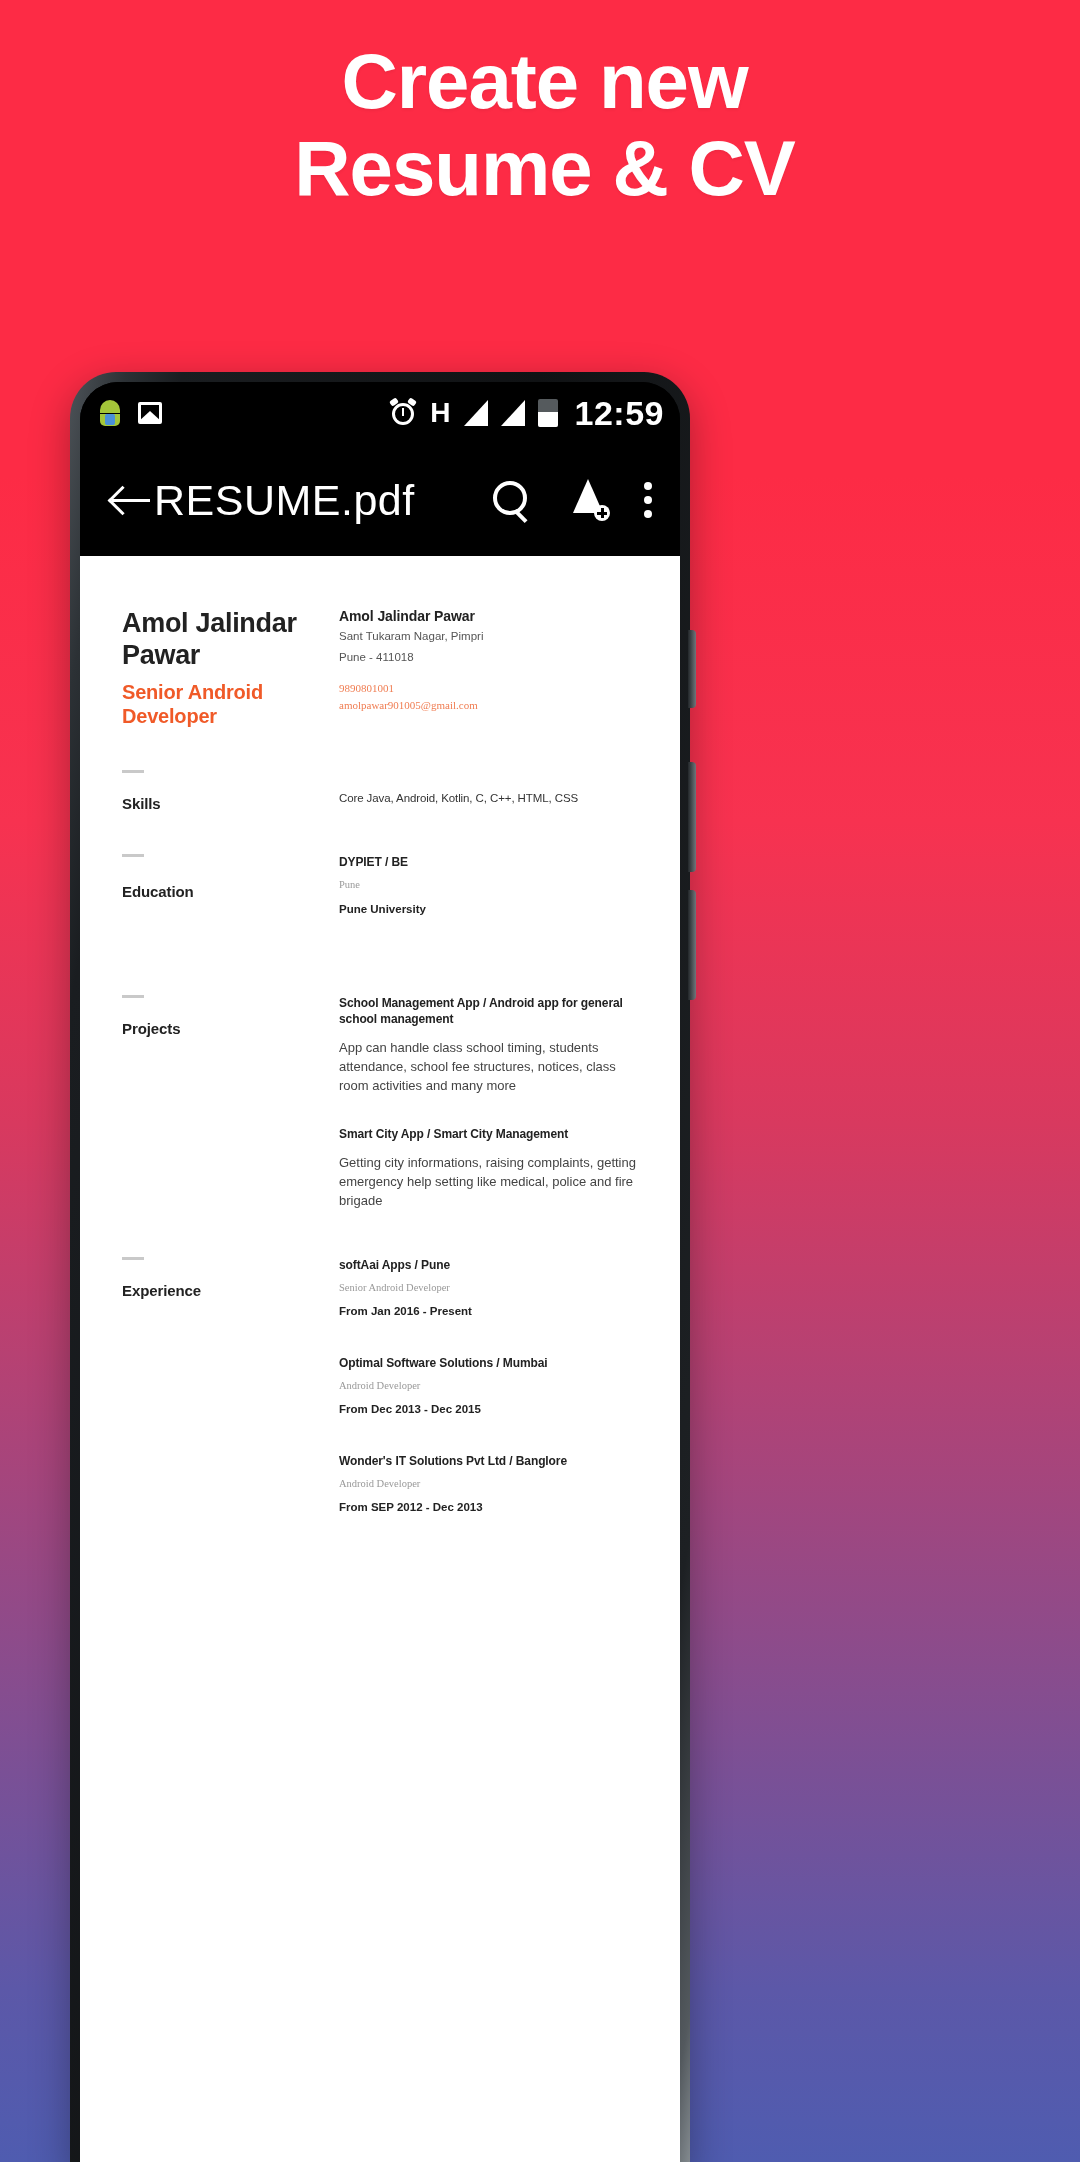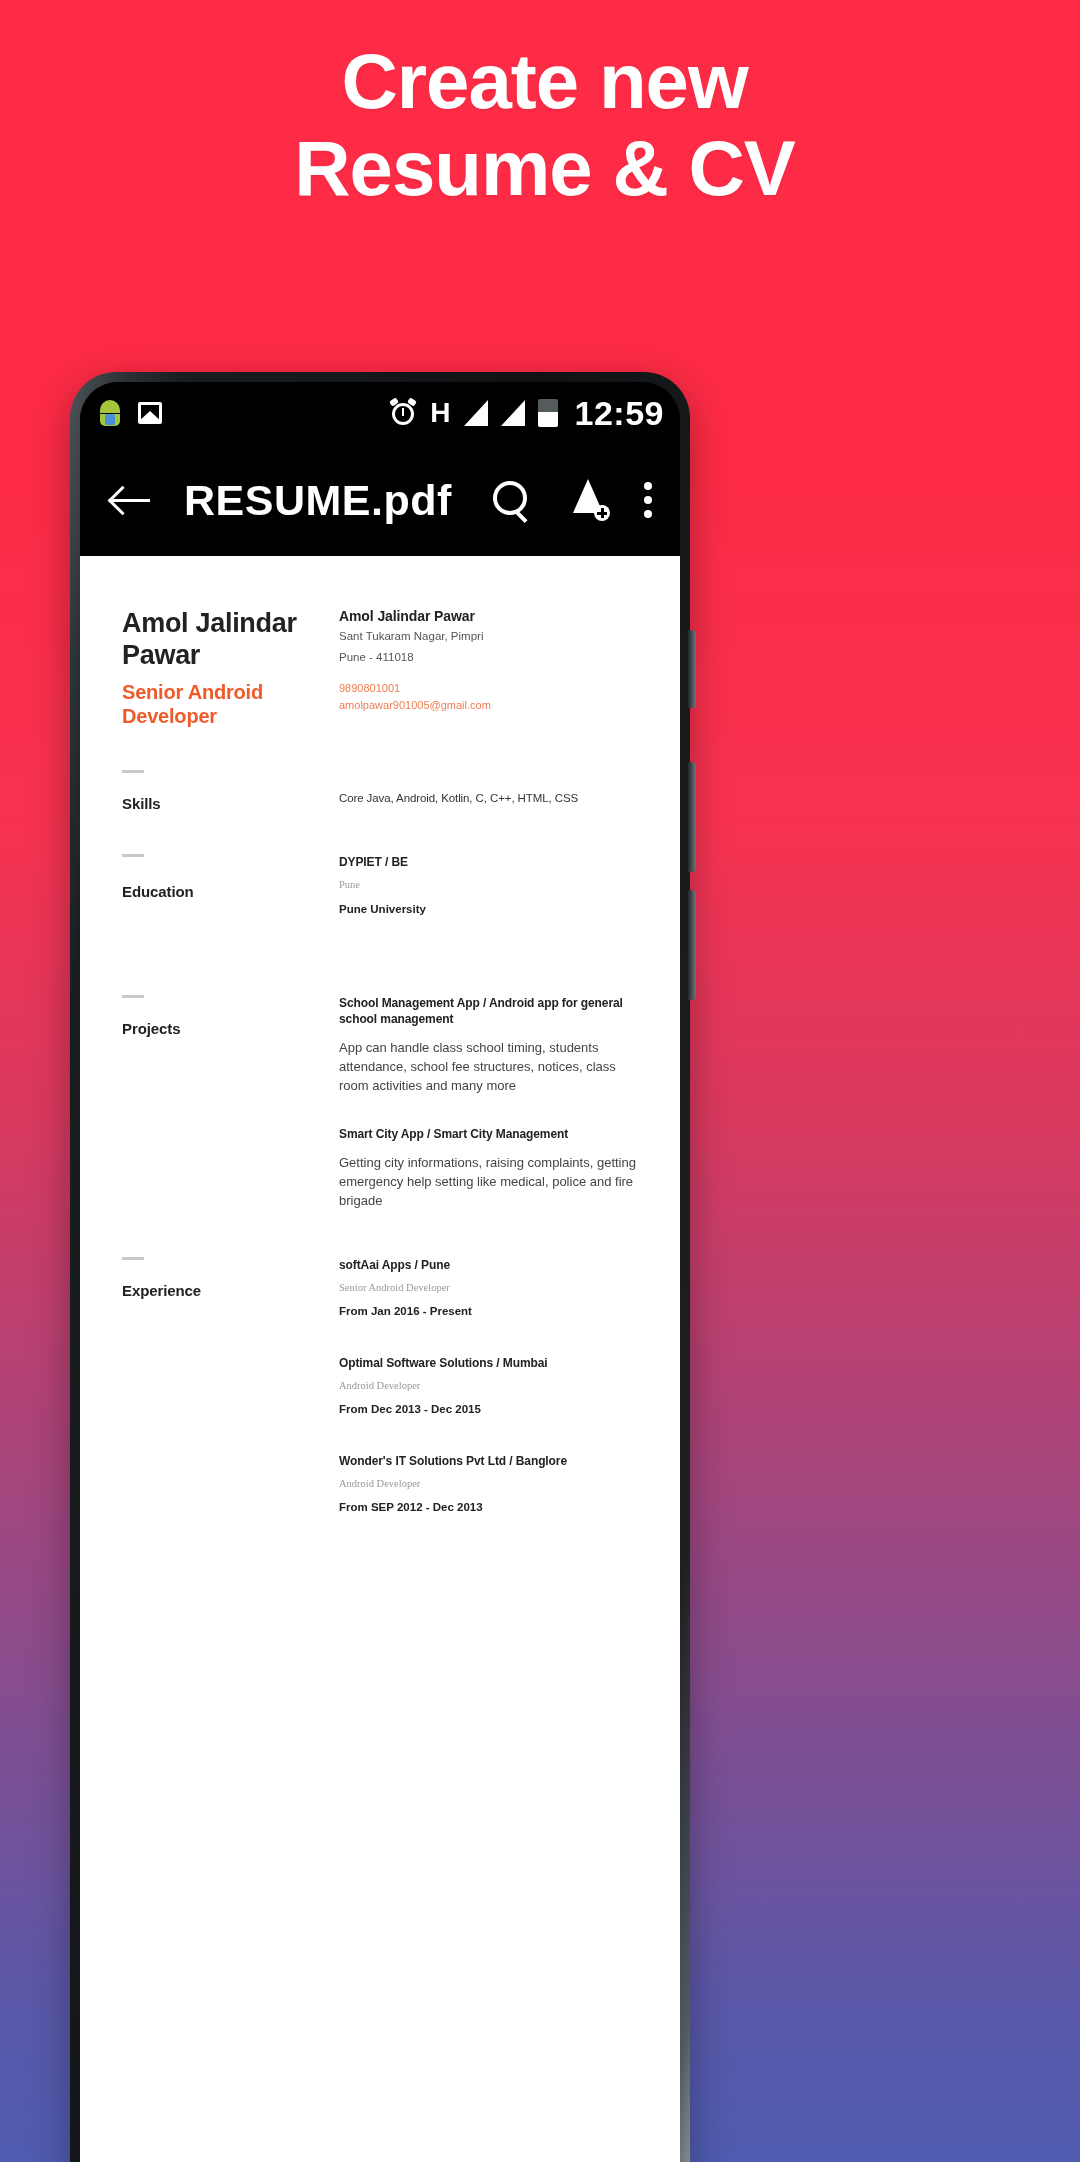--- a/index.html
+++ b/index.html
@@ -168,21 +168,21 @@
     content:''; position:absolute; top:22px; left:4px;
     width:38px; height:3px; background:#fff;
   }
   .tb-back::after {
     content:''; position:absolute; top:13px; left:4px;
     width:18px; height:18px;
     border-left:3px solid #fff; border-bottom:3px solid #fff;
     transform: rotate(45deg);
   }
   .tb-title {
-    font-size:43px; font-weight:bold; margin-left:30px;
+    font-size:43px; font-weight:normal; 
     white-space:nowrap; letter-spacing:0.5px;
   }
   .tb-actions { margin-left:auto; display:flex; align-items:center; gap:34px; }
 
   .ic-search { width:40px; height:40px; position:relative; cursor:pointer; display:block;}
   .ic-search::before {
     content:''; position:absolute; top:1px; left:1px;
     width:26px; height:26px; border:4px solid #fff; border-radius:50%;
   }
   .ic-search::after {
@@ -234,21 +234,21 @@
     font-size: 20px; font-weight:bold; color:#f05a28; line-height:1.2;
     margin-top:8px; letter-spacing:-0.2px;
   }
 
   .sec { margin-top: 42px; }
   .sec-rule { width:22px; height:3px; background:#c9c9c9; margin-bottom:22px; }
   .sec-label { font-size:15px; font-weight:bold; color:#222; letter-spacing:-0.1px; }
 
   .c-name { font-size:14px; font-weight:bold; color:#222; letter-spacing:-0.1px; }
   .c-line { font-size:11.5px; color:#555; line-height:1.5; margin-top:4px; }
-  .c-accent { font-size:11px; color:#f07d52; line-height:1.45; margin-top:14px; }
+  .c-accent { font-size:11px; color:#f07d52; line-height:1.45; margin-top:14px;font-family:Liberation Serif, serif; }
 
   .r-body { font-size:11.5px; color:#333; letter-spacing:-0.1px; }
   .r-block { margin-bottom:4px; }
   .r-title { font-size:12px; font-weight:bold; color:#222; line-height:1.35; letter-spacing:-0.1px; }
   .r-sub { font-size:10.5px; color:#999; margin-top:9px;font-family:Liberation Serif, serif; }
   .r-uni { font-size:11.5px; font-weight:bold; color:#222; margin-top:13px; }
   .r-desc { font-size:13px; color:#444; line-height:1.45; margin-top:12px; }
   .r-date { font-size:11.5px; font-weight:bold; color:#222; margin-top:12px; }
   .gap-lg { height:34px; }
   .gap-md { height:26px; }

